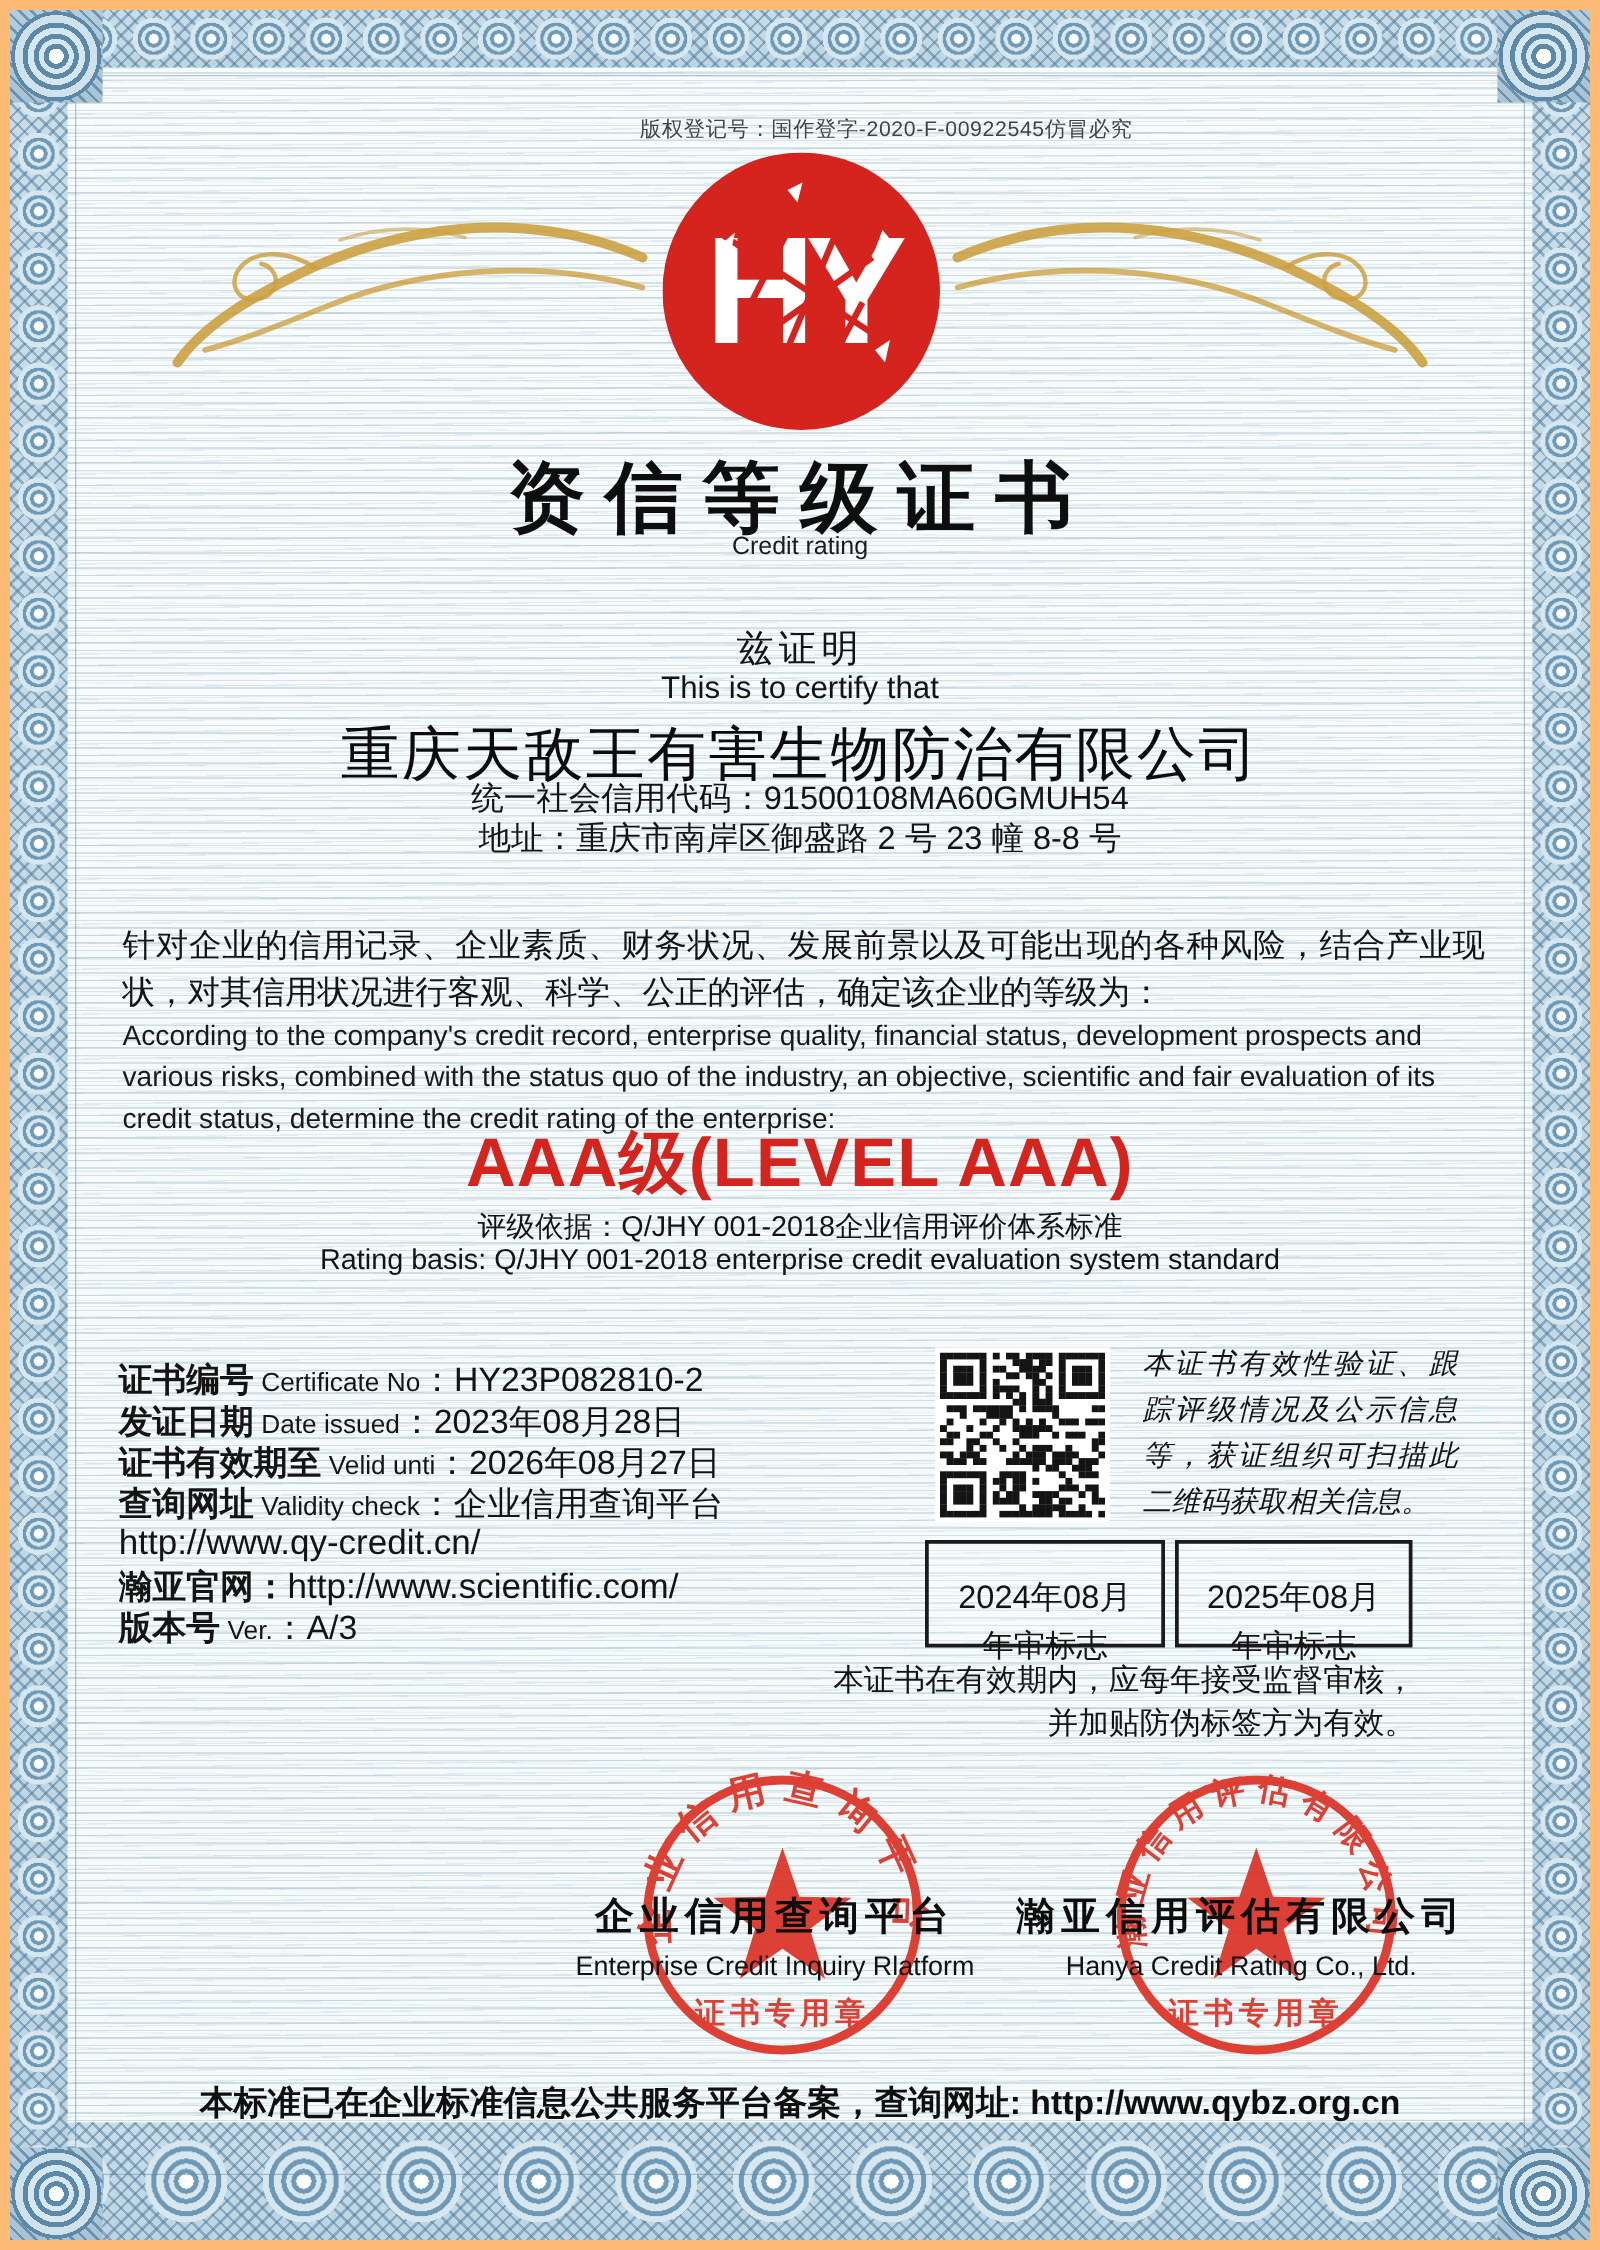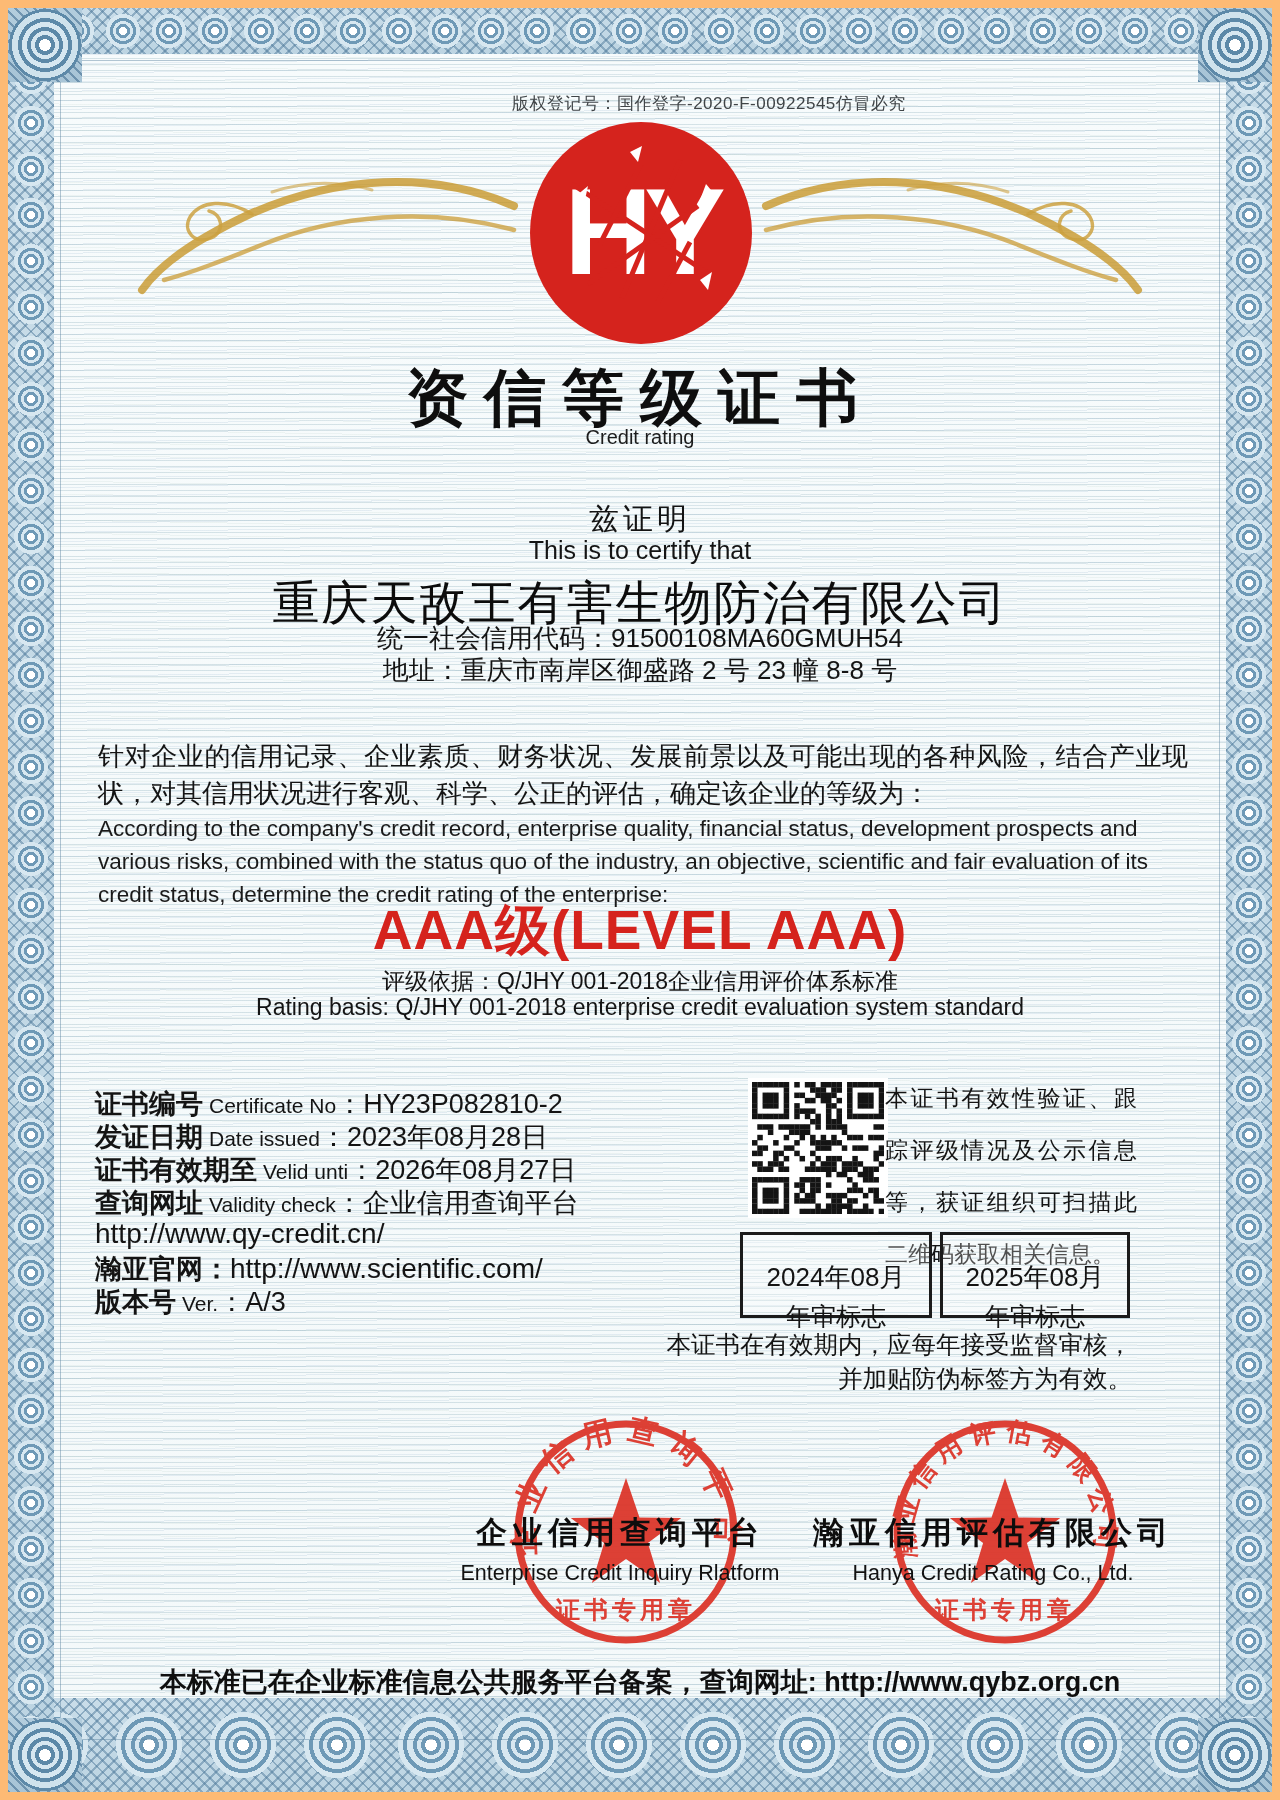--- a/index.html
+++ b/index.html
@@ -85,21 +85,21 @@
   #basis-en{top:994px;font-size:23px;}
   
   #details{top:1086px;left:95px;width:560px;}
   .detail-row{height:33px;white-space:nowrap;}
   .dzh{font-size:27px;font-weight:600;}
   .den{font-size:21px;margin-left:6px;}
   .dval{font-size:27px;}
   .detail-row.url .dval{font-size:28px;}
   
   #qr{top:1078px;left:748px;width:140px;height:140px;background:#fff;padding:4px;z-index:3;}
-  #qr-note{top:1072px;left:885px;width:252px;font-size:23px;line-height:52px;font-weight:500;text-align:justify;}
+  #qr-note{top:1072px;left:914px;width:252px;font-size:23px;line-height:37px;font-weight:500;text-align:justify;font-style:italic;}
   .annual-box{top:1232px;height:86px;border:3px solid #1b1b1b;text-align:center;padding-top:9px;z-index:3;background:rgba(255,255,255,.25);}
   #annual-1{left:740px;width:192px;}
   #annual-2{left:940px;width:190px;}
   .annual-period{font-size:26px;font-weight:500;margin-top:16px;}
   .annual-label{font-size:25px;margin-top:5px;}
   #supervision{top:1328px;left:600px;width:532px;text-align:right;font-size:24.5px;line-height:34px;font-weight:500;}
   
   .seal{position:absolute;width:240px;height:240px;z-index:4;opacity:.93;}
   #seal-left{left:506px;top:1412px;}
   #seal-right{left:885px;top:1412px;}

